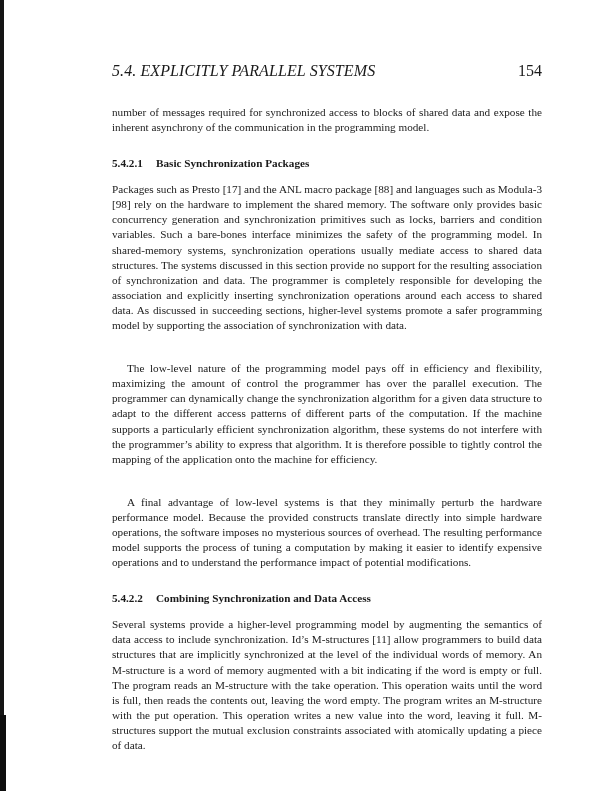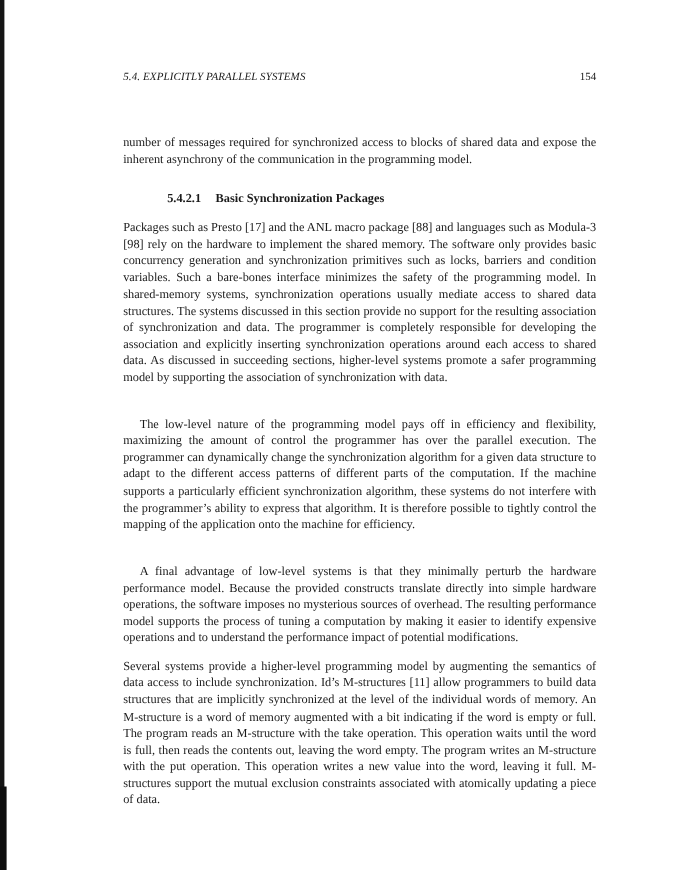--- a/index.html
+++ b/index.html
@@ -1,42 +1,43 @@
 <!DOCTYPE html>
 <html><head>
 <meta charset="utf-8">
 <style>
   html, body { margin:0; padding:0; }
   body { width:612px; height:791px; background:#ffffff; position:relative; overflow:hidden;
          font-family:"Liberation Serif","DejaVu Serif",serif; color:#1a1a1a; }
   .scan-edge { position:absolute; left:0; top:0; width:4px; height:791px; background:#151515; }
   .scan-edge-low { position:absolute; left:0; top:715px; width:6px; height:76px; background:#0e0e0e; }
   .page { position:absolute; left:112px; top:64px; width:430px; }
-  .running-head { display:flex; justify-content:space-between; font-size:10px; line-height:14px;text-align:center; }
+  .running-head { display:flex; justify-content:space-between; font-size:16px; line-height:14px;text-align:center; }
   .running-head .title { font-style:italic; letter-spacing:0.1px; }
   p { margin:0; font-size:11.2px; line-height:15.1px; text-align:justify; hyphens:manual; }
   p.indent { text-indent:15px;margin-top:28px; }
   h3 { margin:0; font-size:11.2px; font-weight:bold; line-height:15px; }
-  h3 .num { display:inline-block; width:44px;margin-left:40px; }
+  h3 .num { display:inline-block; width:44px; }
 </style>
 </head>
 <body>
 
 <div class="scan-edge"></div>
 <div class="scan-edge-low"></div>
 
 <div class="page">
   <div class="running-head">
     <span class="title">5.4.  EXPLICITLY PARALLEL SYSTEMS</span>
     <span>154</span>
   </div>
 
-  <p style="margin-top:45px;">number of messages required for synchronized access to blocks of shared data and expose the inherent asynchrony of the communication in the programming model.</p>
+  <p style="margin-top:27px;">number of messages required for synchronized access to blocks of shared data and expose the inherent asynchrony of the communication in the programming model.</p>
 
   <h3 style="margin-top:21px;"><span class="num">5.4.2.1</span><span>Basic Synchronization Packages</span></h3>
 
   <p style="margin-top:11px;">Packages such as Presto [17] and the ANL macro package [88] and languages such as Modula-3 [98] rely on the hardware to implement the shared memory. The software only provides basic concurrency generation and synchronization primitives such as locks, barriers and condition variables.  Such a bare-bones interface minimizes the safety of the programming model. In shared-memory systems, synchronization operations usually mediate access to shared data structures.  The systems discussed in this section provide no support for the resulting association of synchronization and data.  The programmer is completely responsible for developing the association and explicitly inserting synchronization operations around each access to shared data.  As discussed in succeeding sections, higher-level systems promote a safer programming model by supporting the association of synchronization with data.</p>
   <p class="indent">The low-level nature of the programming model pays off in efficiency and flexibility, maximizing the amount of control the programmer has over the parallel execution.  The programmer can dynamically change the synchronization algorithm for a given data structure to adapt to the different access patterns of different parts of the computation.  If the machine supports a particularly efficient synchronization algorithm, these systems do not interfere with the programmer’s ability to express that algorithm. It is therefore possible to tightly control the mapping of the application onto the machine for efficiency.</p>
   <p class="indent">A final advantage of low-level systems is that they minimally perturb the hardware performance model.  Because the provided constructs translate directly into simple hardware operations, the software imposes no mysterious sources of overhead. The resulting performance model supports the process of tuning a computation by making it easier to identify expensive operations and to understand the performance impact of potential modifications.</p>
 
+  <h3 style="margin-top:21px;"><span class="num">5.4.2.2</span><span>Combining Synchronization and Data Access</span></h3>
 
   <p style="margin-top:11px;">Several systems provide a higher-level programming model by augmenting the semantics of data access to include synchronization.  Id’s M-structures [11] allow programmers to build data structures that are implicitly synchronized at the level of the individual words of memory.  An M-structure is a word of memory augmented with a bit indicating if the word is empty or full.  The program reads an M-structure with the take operation.  This operation waits until the word is full, then reads the contents out, leaving the word empty. The program writes an M-structure with the put operation.  This operation writes a new value into the word, leaving it full.  M-structures support the mutual exclusion constraints associated with atomically updating a piece of data.</p>
 </div>
 
 </body></html>

